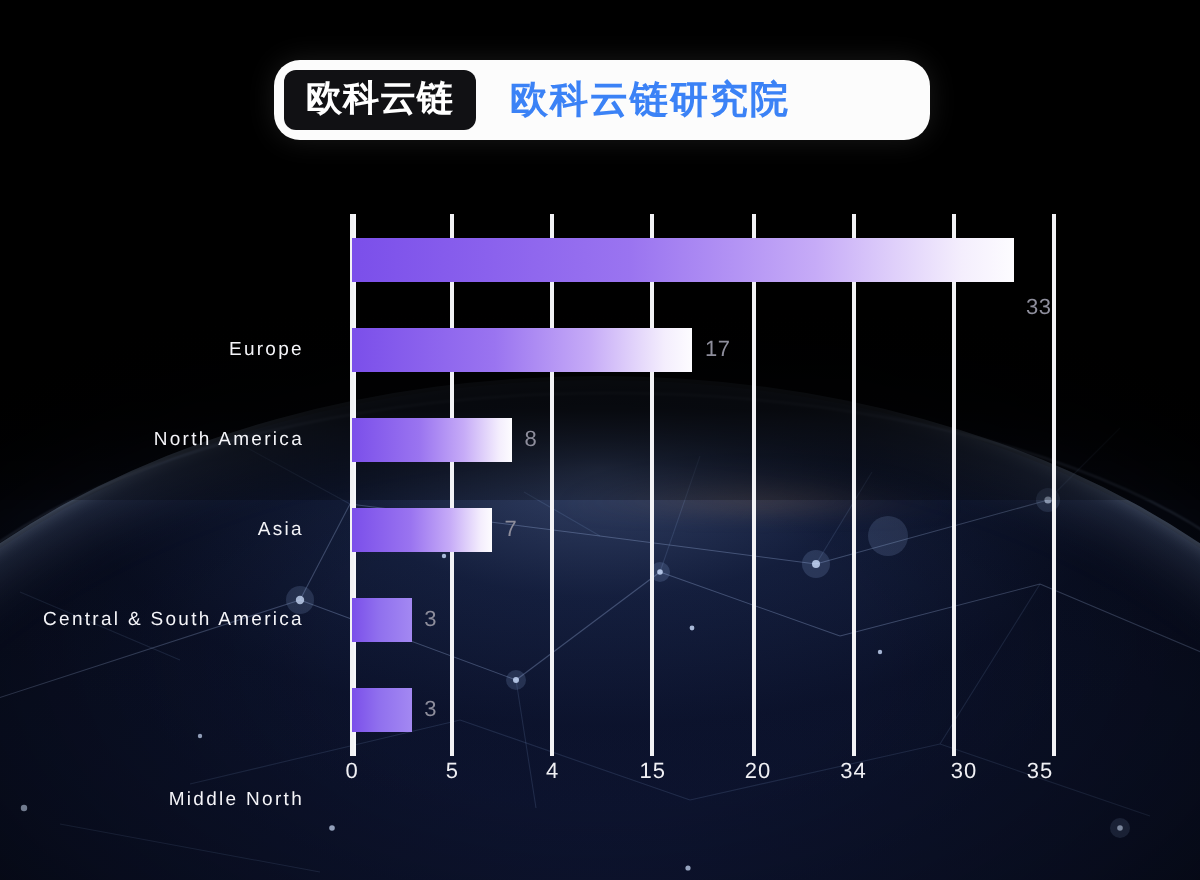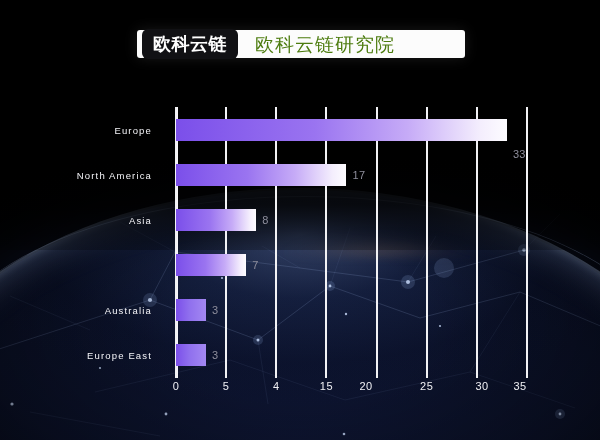--- a/index.html
+++ b/index.html
@@ -53,41 +53,41 @@
   }
   .mesh{position:absolute;inset:0;}
   .mesh line{stroke:rgba(168,192,240,.30);stroke-width:.55;}
   .mesh .faint{stroke:rgba(150,178,235,.15);}
   .node{fill:rgba(206,224,255,.80);}
   .node-glow{fill:rgba(170,200,255,.16);}
 
   
   .brand{
     position:absolute;left:137px;top:30px;
-    height:28px;width:328px;
+    height:40px;width:328px;
     background:#fcfcfc;
-    border-radius:3px;
+    border-radius:13px;
     display:flex;align-items:center;
     box-shadow:0 0 14px rgba(255,255,255,.10);
   }
   .brand-mark{
     margin-left:5px;
     height:30px;
     background:#111114;
     border-radius:6px;
     display:flex;align-items:center;justify-content:center;
     padding:0 11px;
   }
   .brand-mark span{
     color:#fff;font-size:18px;font-weight:bold;letter-spacing:.5px;
     font-family:"DejaVu Sans","Liberation Sans",sans-serif;
     line-height:1;
   }
   .brand-name{
-    color:#4d7c0f;font-size:19px;font-weight:normal;letter-spacing:1px;
+    color:#3b82f6;font-size:19px;font-weight:bold;letter-spacing:1px;
     font-family:"DejaVu Sans","Liberation Sans",sans-serif;
     margin-left:17px;line-height:1;
   }
 
   
   .chart{position:absolute;left:0;top:0;width:600px;height:440px;}
   .gridline{
     position:absolute;top:0;width:2px;height:271px;
     background:#f2f2f5;
   }
@@ -107,21 +107,21 @@
     background:linear-gradient(90deg,#7b4fea 0%,#9a74f0 42%,#c6abf7 70%,#f4eefd 92%,#fdfcff 100%);
   }
   .bar.short{
     background:linear-gradient(90deg,#7b4fea 0%,#9070ee 45%,#a388f2 100%);
   }
   .bar-value{
     position:absolute;top:50%;transform:translateY(-50%);
     color:#8e8e9c;font-size:11px;letter-spacing:.3px;white-space:nowrap;
   }
   .cat-wrap{
-    position:absolute;left:0;width:160px;height:22px;
+    position:absolute;left:0;width:160px;height:22px;margin-top:45px;
   }
   .cat-wrap span{
     position:absolute;right:8px;top:50%;transform:translateY(-50%);
     color:#f4f4f8;font-size:9.5px;letter-spacing:1.15px;white-space:nowrap;
   }
 </style>
 </head>
 <body>
 
 <div id="stage">
@@ -202,22 +202,22 @@
         <div class="gridline" style="left: 375.571px; top: 107px;"></div>
         <div class="gridline" style="left: 425.714px; top: 107px;"></div>
         <div class="gridline" style="left: 475.857px; top: 107px;"></div>
         <div class="gridline" style="left: 526px; top: 107px;"></div>
       </div>
     <div id="ticklabels">
         <div class="tick-label" style="left: 176px;">0</div>
         <div class="tick-label" style="left: 226.143px;">5</div>
         <div class="tick-label" style="left: 276.286px;">4</div>
         <div class="tick-label" style="left: 326.429px;">15</div>
-        <div class="tick-label" style="left: 366px;">20</div>
-        <div class="tick-label" style="left: 426.714px;">25</div>
+        <div class="tick-label" style="left: 379px;">20</div>
+        <div class="tick-label" style="left: 426.714px;">34</div>
         <div class="tick-label" style="left: 482px; text-align: right;">30</div>
         <div class="tick-label" style="left: 520px;">35</div>
       </div>
     <div id="bars">
         <div class="row" style="top: 118.583px; left: 0px; width: 600px;">
           <div class="cat-wrap">
             <span>Europe</span>
           </div>
           <div class="bar" style="left: 176px; width: 330.943px;"></div>
           <div class="bar-value" style="left: 512.943px; margin-top: 24px;">33</div>
@@ -230,33 +230,33 @@
           <div class="bar-value" style="left: 352.486px;">17</div>
         </div>
         <div class="row" style="top: 208.917px; left: 0px; width: 600px; text-align: right;">
           <div class="cat-wrap">
             <span>Asia</span>
           </div>
           <div class="bar" style="left: 176px; width: 80.2286px;"></div>
           <div class="bar-value" style="left: 262.229px;">8</div>
         </div>
         <div class="row" style="top: 254.083px; left: 0px; width: 600px;">
+          <div class="cat-wrap">
+            <span>Central &amp; South America</span>
+          </div>
           <div class="bar" style="left: 176px; width: 70.2px;"></div>
           <div class="bar-value" style="left: 252.2px;">7</div>
         </div>
         <div class="row" style="top: 299.25px; left: 0px; width: 600px;">
-          <div class="cat-wrap">
-            <span>Australia</span>
-          </div>
           <div class="bar short" style="left: 176px; width: 30.0857px;"></div>
           <div class="bar-value" style="left: 212.086px;">3</div>
         </div>
         <div class="row" style="top: 344.417px; left: 0px; width: 600px;">
           <div class="cat-wrap">
-            <span>Europe East</span>
+            <span>Middle North</span>
           </div>
           <div class="bar short" style="left: 176px; width: 30.0857px;"></div>
           <div class="bar-value" style="left: 212.086px;">3</div>
         </div>
       </div>
   </div>
 
 </div>
 
 </body></html>

